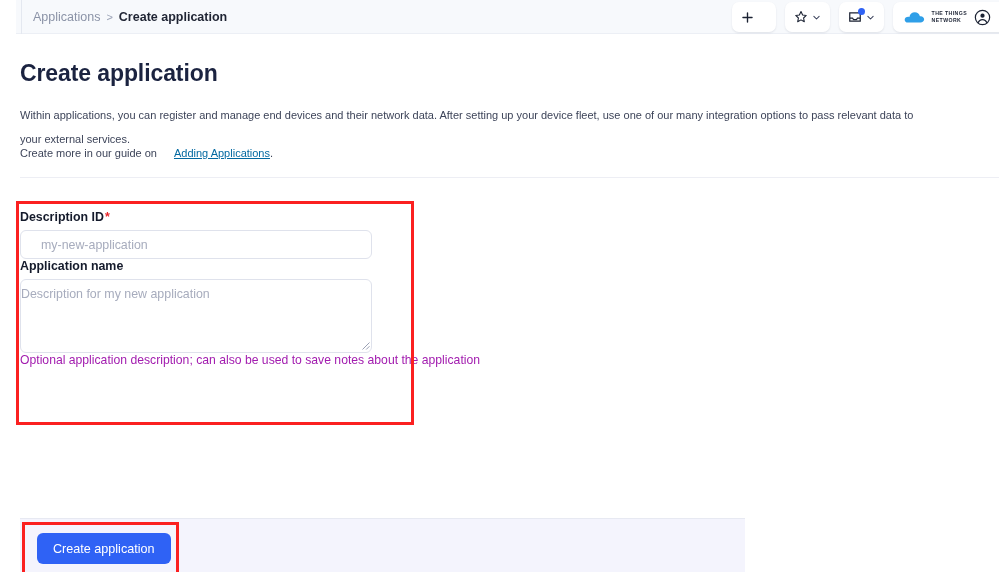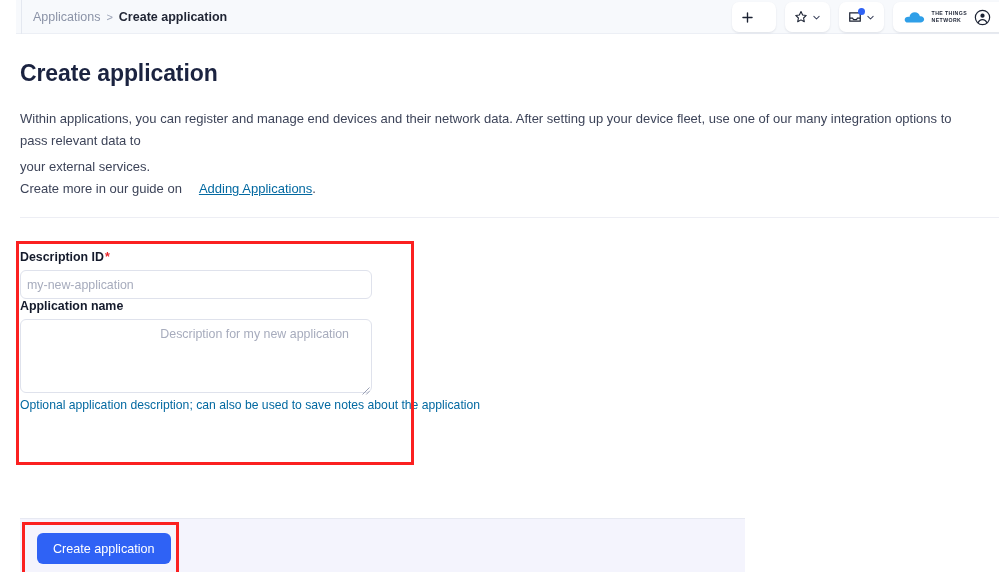--- a/index.html
+++ b/index.html
@@ -127,26 +127,26 @@
   }
   .page-title {
     margin: 26px 0 0 20px;
     font-size: 23px;
     font-weight: bold;
     color: #1b2340;
     letter-spacing: -.1px;
   }
   .intro {
     margin: 21px 20px 0 20px;
-    font-size: 13px;
-    line-height: 22px;
+    font-size: 11px;
+    line-height: 14px;
     color: #3d4459;
     max-width: 960px;
   }
-  .intro-line2 { margin-top: 4px; }
+  .intro-line2 { margin-top: 10px; }
   .book-ico {
     display: inline-block;
     vertical-align: -2px;
     margin: 0 3px 0 1px;
   }
   .doc-link {
     color: #0369a1;
     text-decoration: underline;
     cursor: pointer;
   }
@@ -187,56 +187,54 @@
     color: #e8272b;
     font-weight: bold;
     margin-left: 1px;
   }
   .ttn-input {
     width: 352px;
     height: 29px;
     border: 1px solid #dfe2ec;
     border-radius: 6px;
     background: #fff;
-    padding: 0 6px;
+    padding: 0 20px;
     font-family: "Liberation Sans", sans-serif;
     font-size: 12.4px;
     color: #2b3147;
     outline: none;
   }
   .ttn-input::placeholder { color: #a7acbd; }
   .field-gap { }
 
   .ttn-textarea {
     width: 352px;
     height: 74px;
     border: 1px solid #dfe2ec;
     border-radius: 6px;
     background: #fff;
-    padding: 7px 22px;
+    padding: 7px 0;
     font-family: "Liberation Sans", sans-serif;
     font-size: 12.4px;
     color: #2b3147;
     outline: none;
     resize: none;
     display: block;
-    text-align: right;
   }
   .ttn-textarea::placeholder { color: #a7acbd; }
   .resize-grip {
     position: absolute;
     right: 44px;
     bottom: 22px;
     width: 9px; height: 9px;
     pointer-events: none;
   }
   .help-text {
-    margin-top: 5px;
     font-size: 12.2px;
-    color: #0369a1;
+    color: #a21caf;
     white-space: nowrap;
   }
 
   
   .action-bar {
     position: absolute;
     left: 20px;
     top: 484px;
     width: 725px;
     height: 56px;

